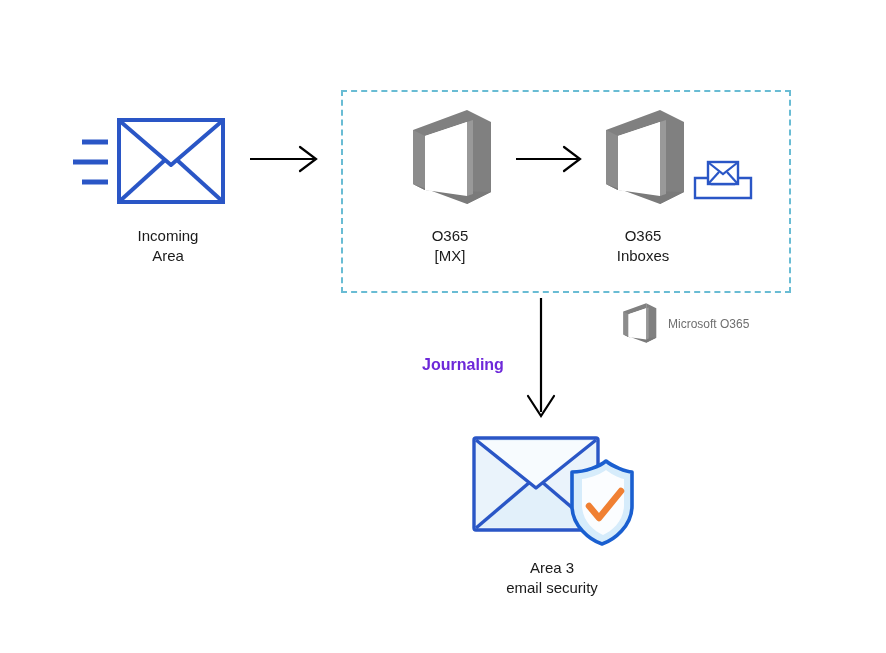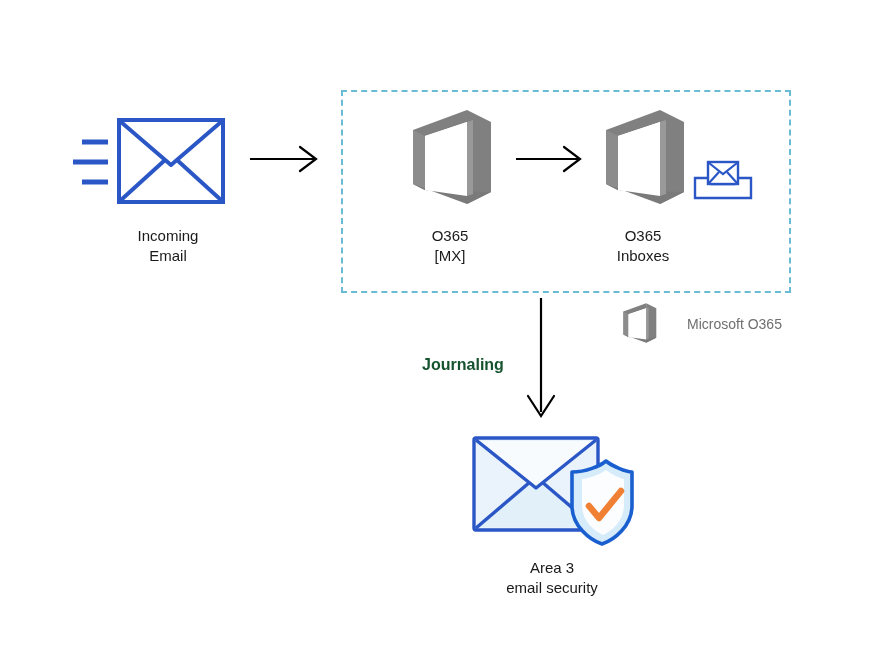--- a/index.html
+++ b/index.html
@@ -23,29 +23,28 @@
   .label {
     position: absolute;
     text-align: center;
     color: #1a1a1a;
     font-size: 15px;
     line-height: 20px;
     font-family: "Liberation Sans", sans-serif;
     white-space: pre-line;
   }
   .label-blue {
-    color: #14532d;
+    color: #6d28d9;
     font-weight: bold;
     font-size: 16px;
   }
   .label-gray {
     color: #6f6f6f;
-    font-size: 14px;
+    font-size: 12px;
     text-align: left;
-    margin-left: 19px;
   }
   .dashed-zone {
     position: absolute;
     border: 2px dashed #69bcd4;
     box-sizing: border-box;
     background: transparent;
   }
   svg { display: block; overflow: visible; }
 </style>
 </head>
@@ -63,21 +62,21 @@
       <line x1="12" y1="72" x2="38" y2="72" stroke="#2a56c6" stroke-width="5" stroke-linecap="butt"></line>
 
       <rect x="49" y="10" width="104" height="82" fill="#ffffff" stroke="#2a56c6" stroke-width="4"></rect>
 
       <path d="M 51 12 L 101 55 L 151 12" fill="none" stroke="#2a56c6" stroke-width="4" stroke-linejoin="round"></path>
       <path d="M 51 90 L 95 50" fill="none" stroke="#2a56c6" stroke-width="4"></path>
       <path d="M 151 90 L 107 50" fill="none" stroke="#2a56c6" stroke-width="4"></path>
     </svg>
   </div>
   <div class="label" style="left:88px; top:226px; width:160px;">Incoming
-Email</div>
+Area</div>
 
   <div class="node" style="left:250px; top:143px;">
     <svg width="72" height="32" viewBox="0 0 72 32">
       <line x1="0" y1="16" x2="64" y2="16" stroke="#000000" stroke-width="2.2"></line>
       <path d="M 50 4 L 66 16 L 50 28" fill="none" stroke="#000000" stroke-width="2.2" stroke-linecap="round" stroke-linejoin="miter"></path>
     </svg>
   </div>
 
   <div class="node" style="left:405px; top:108px;">
     <svg width="90" height="98" viewBox="0 0 90 98">

